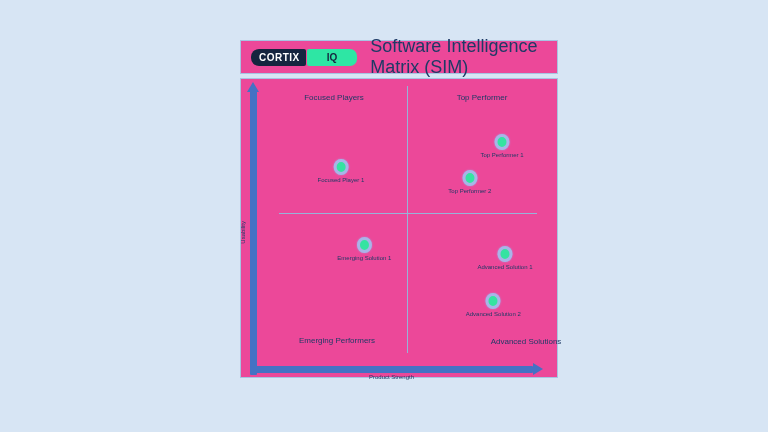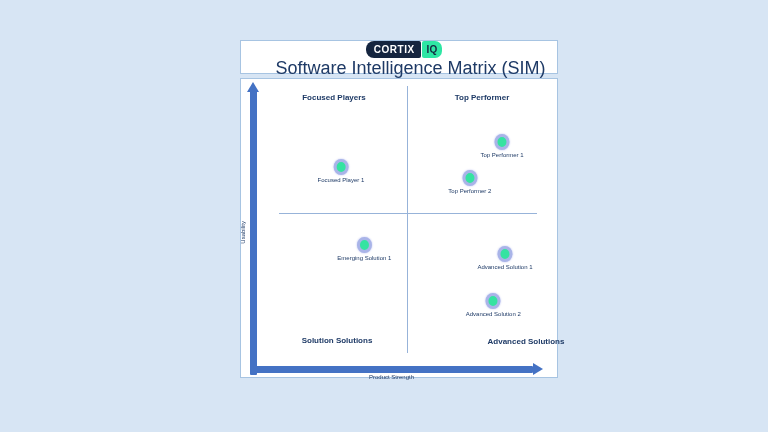--- a/index.html
+++ b/index.html
@@ -5,42 +5,41 @@
   html,body{margin:0;padding:0;}
   body{
     width:768px;height:432px;
     background:#d7e5f4;
     font-family:"Liberation Sans", sans-serif;
     position:relative;
     overflow:hidden;
   }
   .panel{
     position:absolute;
-    background:#ffffff;
+    background:#ec4899;
     border:1px solid #a7c4e2;
     box-sizing:border-box;
-    flex-direction:column;
   }
   
   .header{
     left:240px;top:40px;width:318px;height:34px;
     display:flex;align-items:center;padding-left:10px;
   }
   .logo{display:flex;align-items:stretch;}
   .logo-primary{
     background:#15253f;color:#ffffff;
     font-weight:bold;font-size:10px;letter-spacing:.5px;
     padding:3px 6px 3px 8px;
     border-radius:8px 2px 2px 8px;
     display:flex;align-items:center;
   }
   .logo-secondary{
     background:#2ee6a4;color:#15253f;
     font-weight:bold;font-size:10px;
-    padding:3px 5px;margin-left:1px;
+    padding:3px 20px;margin-left:1px;
     border-radius:2px 7px 7px 2px;
     display:flex;align-items:center;
   }
   .title{
     margin-left:13px;
     font-size:18px;font-weight:500;
     color:#1e3a66;
   }
   
   .chart{
@@ -80,21 +79,21 @@
     writing-mode:vertical-rl;transform:rotate(180deg);
     font-size:6px;color:#1e3a66;
   }
   .xlabel{
     position:absolute;left:9px;top:295px;width:283px;
     text-align:center;font-size:6px;color:#1e3a66;
   }
   
   .quad-label{
     position:absolute;transform:translate(-50%,-50%);
-    font-size:8px;font-weight:bold;color:#1e3a66;white-space:nowrap;
+    font-size:8px;font-weight:normal;color:#1e3a66;white-space:nowrap;
   }
   .q-tl{left:93px;top:18px;}
   .q-tr{left:241px;top:18px;}
   .q-bl{left:96px;top:261px;}
   .q-br{left:241px;top:262px;margin-left:44px;}
   
   .plot{
     position:absolute;left:12px;top:10px;width:293px;height:279px;
   }
   .point{
@@ -131,21 +130,21 @@
   <div class="axis-x-head"></div>
 
   <div class="divider-v"></div>
   <div class="divider-h"></div>
 
   <div class="ylabel">Usability</div>
   <div class="xlabel">Product Strength</div>
 
   <div class="quad-label q-tl">Focused Players</div>
   <div class="quad-label q-tr">Top Performer</div>
-  <div class="quad-label q-bl">Solution Solutions</div>
+  <div class="quad-label q-bl">Emerging Performers</div>
   <div class="quad-label q-br">Advanced Solutions</div>
 
   <div class="plot">
       <div class="point" style="left: 30%; top: 28%;">
         <div class="dot"></div>
         <div class="dot-label">Focused Player 1</div>
       </div>
       <div class="point" style="left: 85%; top: 19%;">
         <div class="dot"></div>
         <div class="dot-label">Top Performer 1</div>

